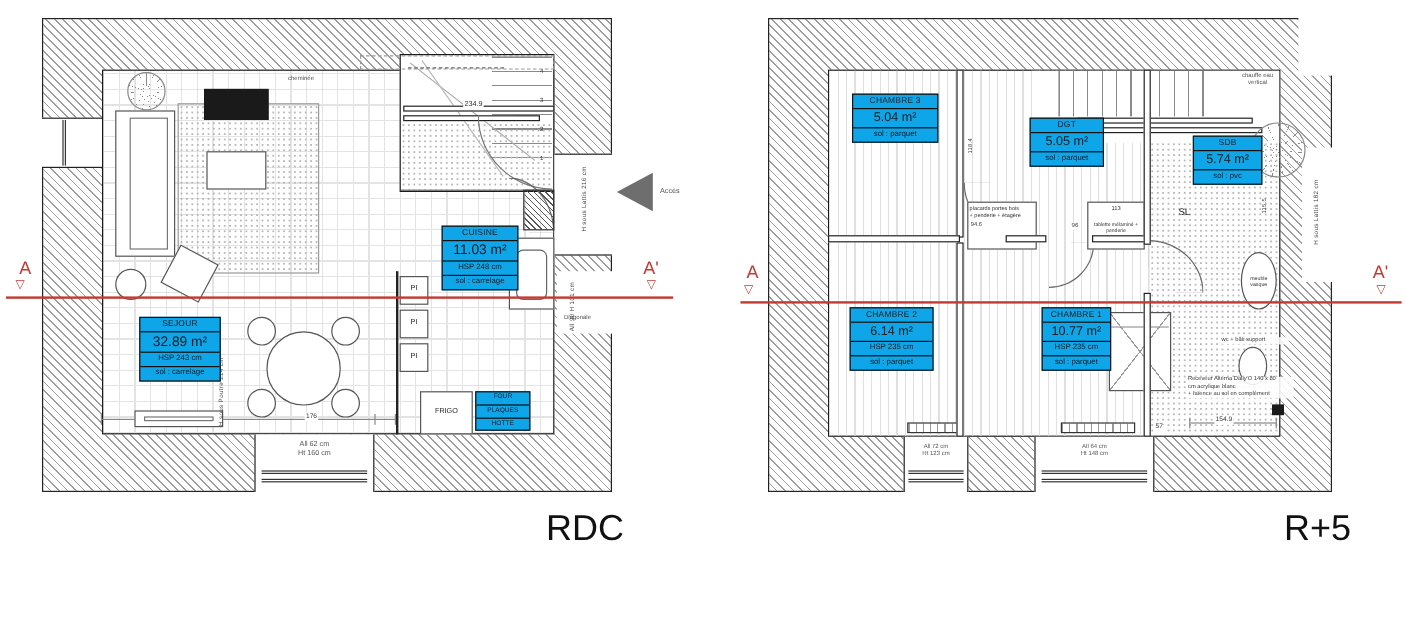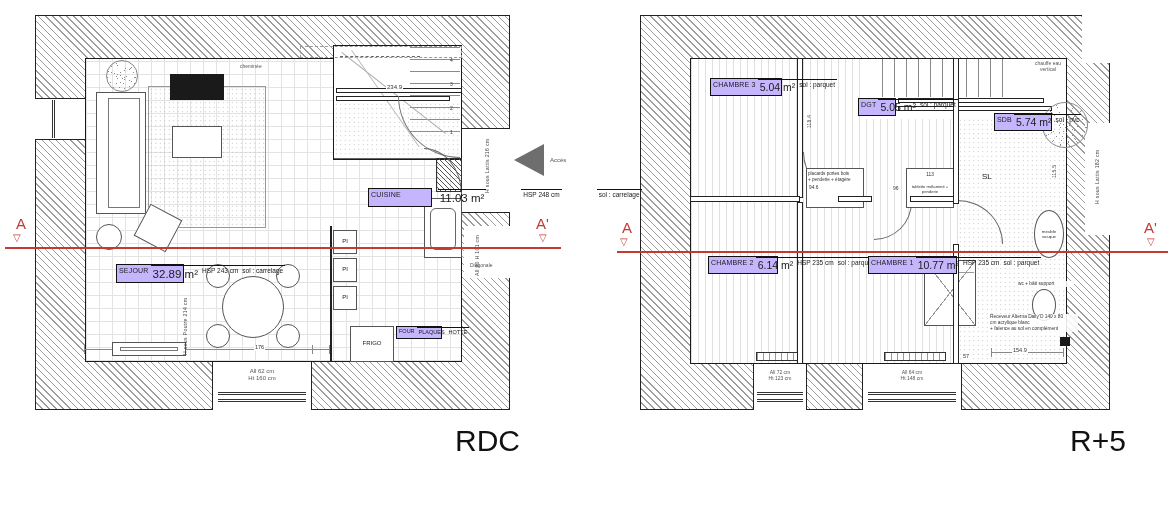--- a/index.html
+++ b/index.html
@@ -10,21 +10,21 @@
          border:1.5px solid #222;}
   .hatch2{background:repeating-linear-gradient(45deg,transparent 0 2.5px,#555 2.5px 3.5px);
           border:1px solid #333;}
   .floor{background:#fff;border:1.5px solid #1a1a1a;}
   .gridbg{background-image:repeating-linear-gradient(0deg,#e3e3e3 0 1px,transparent 1px 13px),
           repeating-linear-gradient(90deg,#e3e3e3 0 1px,transparent 1px 13px);}
   .parquet{background-image:repeating-linear-gradient(90deg,#e0e0e0 0 1px,transparent 1px 7px);}
   .dots{background-image:radial-gradient(#b8b8b8 0.7px,transparent 0.8px);background-size:4.5px 4.5px;}
   .furn{border:1.3px solid #555;background:#fff;}
   .wallseg{background:#fff;border:1px solid #222;}
-  .roombox{background:#c4b5fd;border:1.5px solid #111;display:flex;flex-direction:row;
+  .roombox{background:#0ea5e9;border:1.5px solid #111;display:flex;flex-direction:column;
            text-align:center;z-index:30;}
   .roombox .r{border-top:1px solid #111;padding:2px 2px;line-height:1.05;white-space:nowrap;}
   .roombox .r:first-child{border-top:none;}
   .rname{font-size:7px;letter-spacing:.2px;}
   .rarea{font-size:11.5px;}
   .rsub{font-size:6.5px;}
   .tiny{font-size:6px;color:#222;line-height:1.2;}
   .tinier{font-size:5px;color:#333;line-height:1.25;}
   .vtext{writing-mode:vertical-rl;transform:rotate(180deg);font-size:5.2px;color:#444;
          letter-spacing:.3px;white-space:nowrap;}
@@ -105,21 +105,21 @@
     <div class="r" style="font-size:5.5px;">PLAQUES</div>
     <div class="r" style="font-size:5.5px;">HOTTE</div>
   </div>
 
   <div class="abs roombox" style="left:116px;top:264px;width:68px;">
     <div class="r rname">SEJOUR</div>
     <div class="r rarea">32.89 m²</div>
     <div class="r rsub">HSP 243 cm</div>
     <div class="r rsub">sol : carrelage</div>
   </div>
-  <div class="abs roombox" style="left:368px;top:188px;width:64px;gap:35px;">
+  <div class="abs roombox" style="left:368px;top:188px;width:64px;">
     <div class="r rname">CUISINE</div>
     <div class="r rarea">11.03 m²</div>
     <div class="r rsub">HSP 248 cm</div>
     <div class="r rsub">sol : carrelage</div>
   </div>
 
   <div class="abs window" style="left:212px;top:362px;width:100px;height:48px;">
     <div class="tiny note" style="margin-top:6px;">All 62 cm</div>
     <div class="tiny note">Ht 160 cm</div>
   </div>
@@ -217,37 +217,37 @@
   <div class="abs vtext" style="left:1052px;top:144px;height:34px;font-size:4.8px;z-index:13;">115.5</div>
   <div class="abs vtext" style="left:807px;top:88px;height:40px;font-size:4.8px;z-index:13;">118.4</div>
   <div class="abs" style="left:1085px;top:123px;width:25px;height:112px;background:#fff;z-index:4;"></div>
   <div class="abs vtext" style="left:1094px;top:132px;height:72px;z-index:13;">H sous Lattis 182 cm</div>
 
   <div class="abs roombox" style="left:710px;top:78px;width:72px;">
     <div class="r rname">CHAMBRE 3</div>
     <div class="r rarea" style="font-size:10.5px;">5.04 m²</div>
     <div class="r rsub">sol : parquet</div>
   </div>
-  <div class="abs roombox" style="left:858px;top:98px;width:38px;">
+  <div class="abs roombox" style="left:858px;top:98px;width:62px;">
     <div class="r rname">DGT</div>
     <div class="r rarea" style="font-size:10.5px;">5.05 m²</div>
     <div class="r rsub">sol : parquet</div>
   </div>
   <div class="abs roombox" style="left:994px;top:113px;width:58px;">
     <div class="r rname">SDB</div>
     <div class="r rarea" style="font-size:10.5px;">5.74 m²</div>
     <div class="r rsub">sol : pvc</div>
   </div>
-  <div class="abs roombox" style="left:708px;top:256px;width:70px;text-align:right;">
+  <div class="abs roombox" style="left:708px;top:256px;width:70px;">
     <div class="r rname">CHAMBRE 2</div>
     <div class="r rarea" style="font-size:10.5px;">6.14 m²</div>
     <div class="r rsub">HSP 235 cm</div>
     <div class="r rsub">sol : parquet</div>
   </div>
-  <div class="abs roombox" style="left:868px;top:256px;width:89px;">
+  <div class="abs roombox" style="left:868px;top:256px;width:58px;">
     <div class="r rname">CHAMBRE 1</div>
     <div class="r rarea" style="font-size:10.5px;">10.77 m²</div>
     <div class="r rsub">HSP 235 cm</div>
     <div class="r rsub">sol : parquet</div>
   </div>
 
   <div class="abs window" style="left:753px;top:364px;width:54px;height:46px;">
     <div class="tinier note" style="margin-top:5px;">All 72 cm</div>
     <div class="tinier note">Ht 123 cm</div>
   </div>

